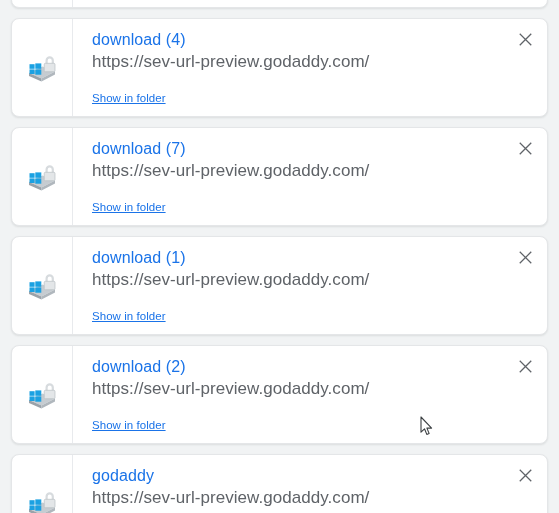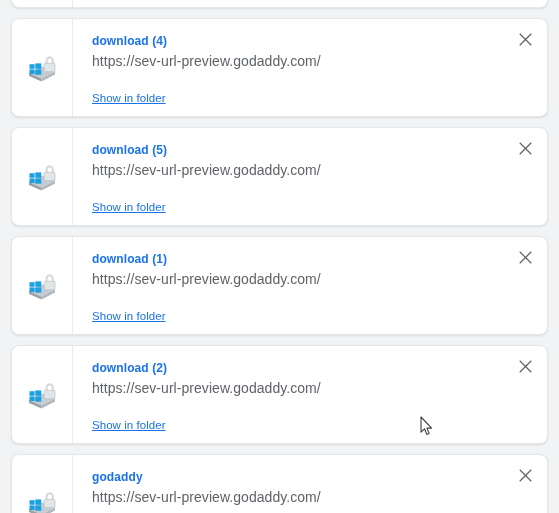--- a/index.html
+++ b/index.html
@@ -55,31 +55,31 @@
 
   .details-cell {
     flex: 1 1 auto;
     position: relative;
     padding: 12px 0 0 19px;
     box-sizing: border-box;
   }
 
   .file-name {
     color: #1a73e8;
-    font-size: 12px;
+    font-size: 16px;
     line-height: 15px;
-    font-weight: bold;
+    font-weight: normal;
     letter-spacing: 0.1px;
     display: inline-block;
     cursor: pointer;
   }
 
   .file-url {
     color: #5f6368;
-    font-size: 14px;
+    font-size: 17px;
     line-height: 15px;
     margin-top: 5px;
     letter-spacing: 0.05px;
   }
 
   .show-in-folder {
     position: absolute;
     left: 19px;
     bottom: 10px;
     color: #1a73e8;
@@ -168,21 +168,21 @@
 
         <rect x="19.2" y="12.3" width="10.8" height="8.4" rx="1.2" fill="#e3e6e8" stroke="#b8bec3" stroke-width="0.7"></rect>
 
         <rect x="4.5" y="13.2" width="5.1" height="4.6" fill="#1ba1e2"></rect>
         <rect x="10.3" y="12.4" width="6.0" height="5.4" fill="#1ba1e2"></rect>
         <rect x="4.5" y="18.4" width="5.1" height="4.6" fill="#1ba1e2"></rect>
         <rect x="10.3" y="18.4" width="6.0" height="5.3" fill="#1ba1e2"></rect>
       </svg>
     </div>
     <div class="details-cell">
-      <span class="file-name">download (5)</span>
+      <span class="file-name">download (7)</span>
       <div class="file-url">https://sev-url-preview.godaddy.com/</div>
       <span class="show-in-folder">Show in folder</span>
       <div class="close-button">
         <svg width="13" height="13" viewBox="0 0 13 13" xmlns="http://www.w3.org/2000/svg">
           <path d="M1.2 1.2 L11.8 11.8 M11.8 1.2 L1.2 11.8" stroke="#5f6368" stroke-width="1.25" stroke-linecap="square"></path>
         </svg>
       </div>
     </div>
   </div>
     <div class="download-card">

